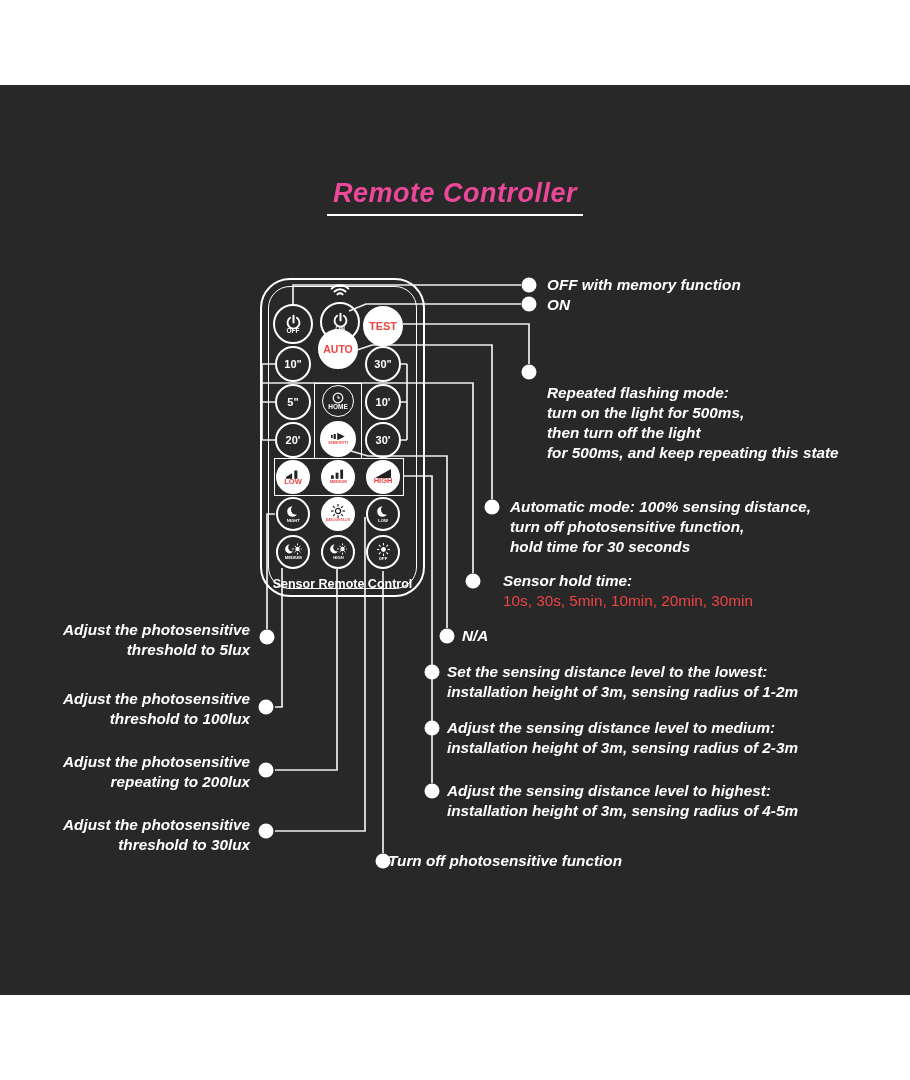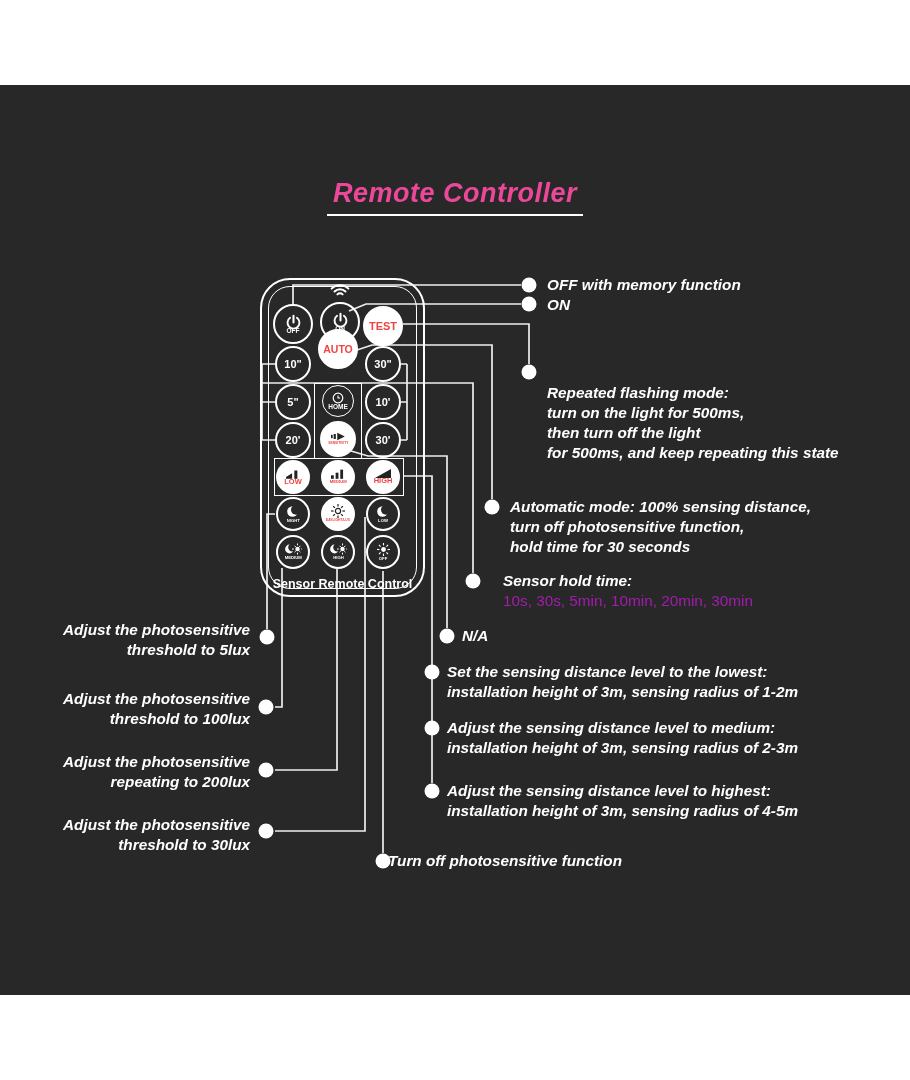--- a/index.html
+++ b/index.html
@@ -16,21 +16,21 @@
        display:flex;flex-direction:column;align-items:center;justify-content:center;
        color:#fff;font-weight:700;line-height:1;text-align:center;}
   .btn.filled{background:#fff;color:#ef4444;}
   .lbl{font-weight:700;}
   .lbl-main{font-size:11px;}
   .lbl-tiny{font-size:6px;transform:scale(.7);transform-origin:center top;white-space:nowrap;margin-top:0px;}
   .lbl-micro{font-size:6px;transform:scale(.55);transform-origin:center top;white-space:nowrap;}
   .group-rect{position:absolute;border:1.5px solid #fff;box-sizing:border-box;}
   .ann{position:absolute;color:#fff;font-weight:700;font-style:italic;font-size:15.3px;line-height:20px;white-space:nowrap;}
   .ann.right-al{text-align:right;}
-  .ann .plain{font-weight:400;font-style:normal;color:#a21caf;}
+  .ann .plain{font-weight:400;font-style:normal;color:#ef4444;}
   #footer-label{position:absolute;left:260px;top:577px;width:165px;text-align:center;
                 color:#fff;font-weight:700;font-size:12.5px;}
   svg.overlay{position:absolute;left:0;top:0;}
 </style>
 </head>
 <body>
 
 <div id="stage">
   <div id="panel"></div>
 

